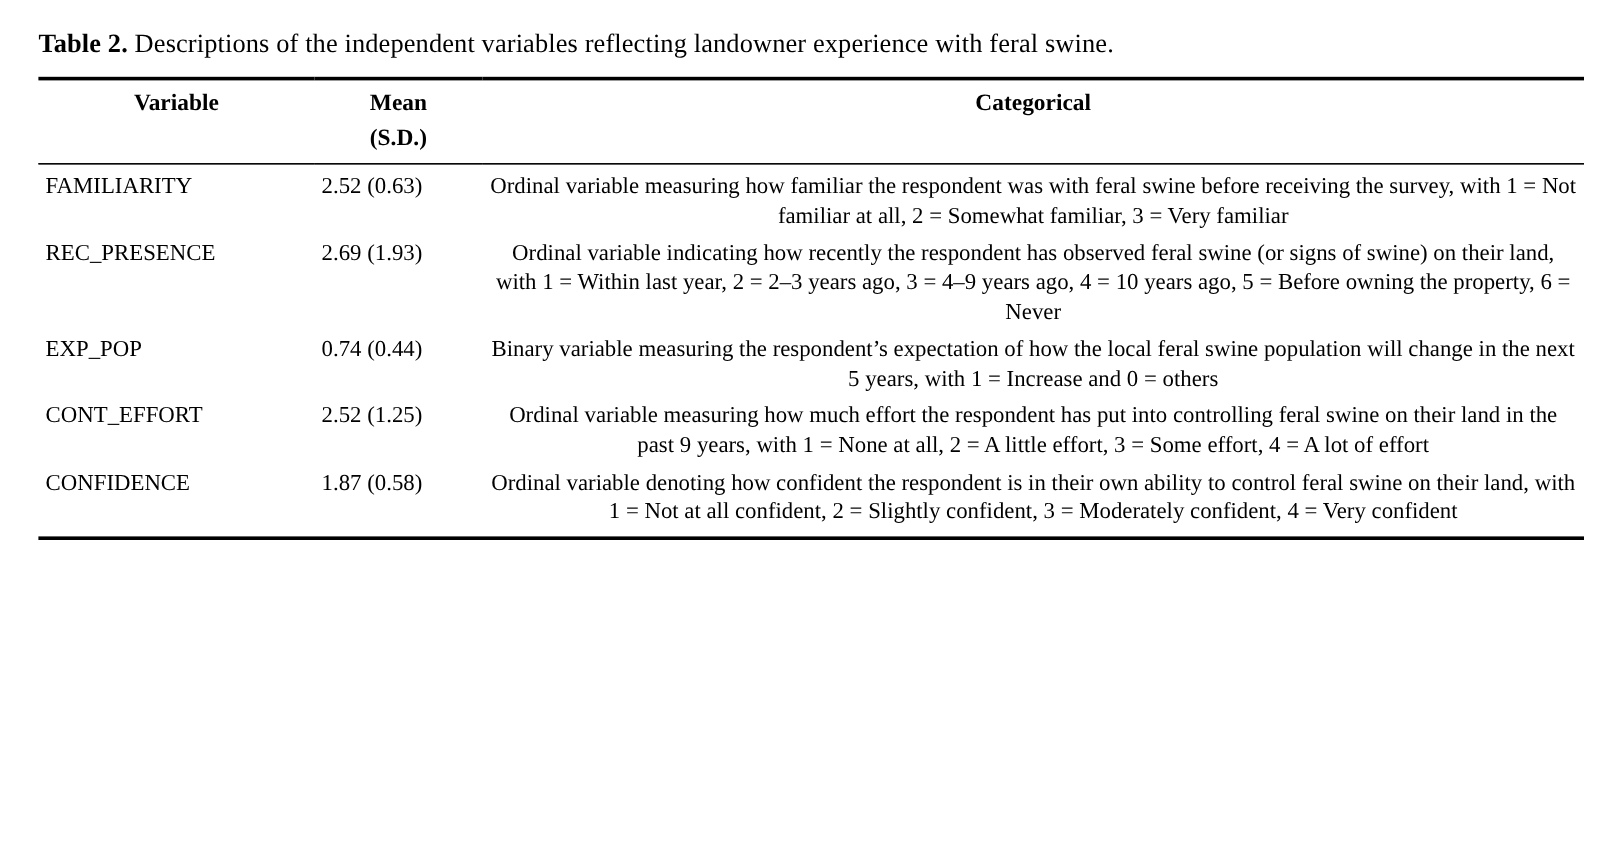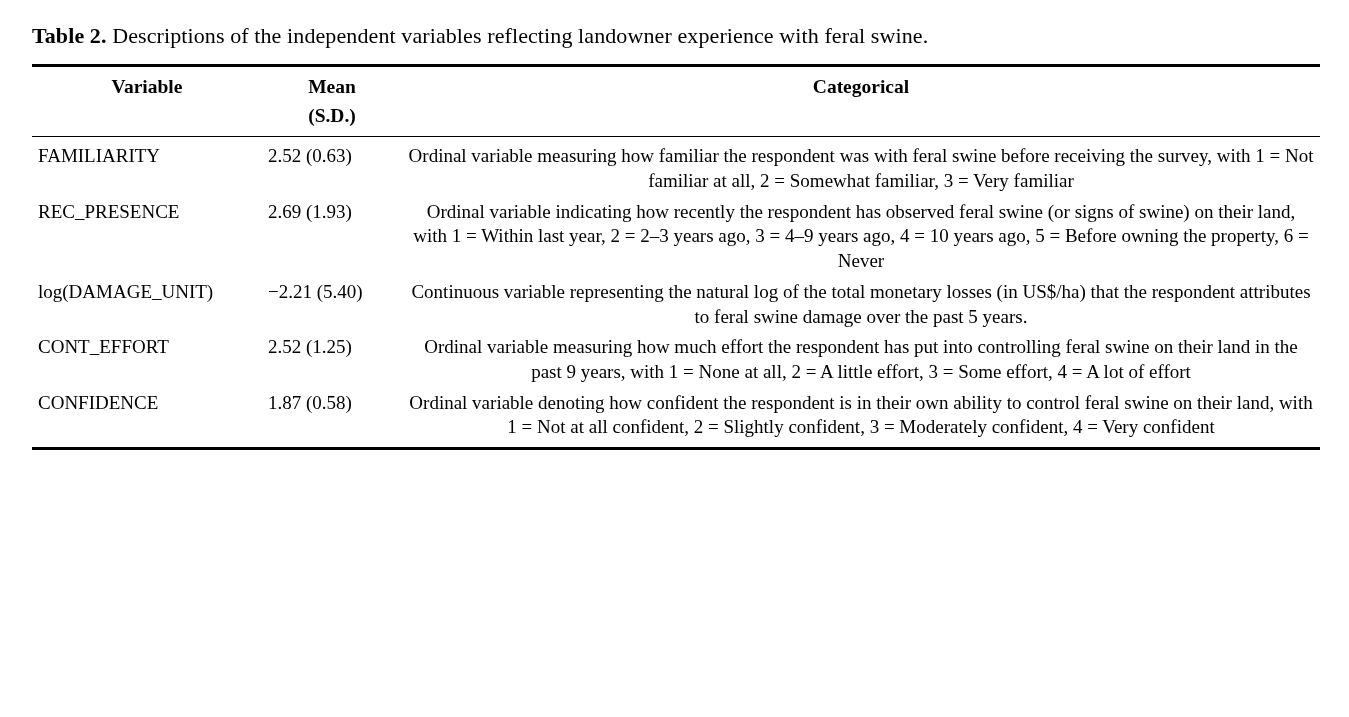--- a/index.html
+++ b/index.html
@@ -111,23 +111,23 @@
         <td class="var">FAMILIARITY</td>
         <td class="mean">2.52 (0.63)</td>
         <td class="desc">Ordinal variable measuring how familiar the respondent was with feral swine before receiving the survey, with 1 = Not familiar at all, 2 = Somewhat familiar, 3 = Very familiar</td>
       </tr>
       <tr>
         <td class="var">REC_PRESENCE</td>
         <td class="mean">2.69 (1.93)</td>
         <td class="desc">Ordinal variable indicating how recently the respondent has observed feral swine (or signs of swine) on their land, with 1 = Within last year, 2 = 2–3 years ago, 3 = 4–9 years ago, 4 = 10 years ago, 5 = Before owning the property, 6 = Never</td>
       </tr>
       <tr>
-        <td class="var">log(DAMAGE_UNIT)</td>
-        <td class="mean">−2.21 (5.40)</td>
-        <td class="desc">Continuous variable representing the natural log of the total monetary losses (in US$/ha) that the respondent attributes to feral swine damage over the past 5 years.</td>
+        <td class="var">EXP_POP</td>
+        <td class="mean">0.74 (0.44)</td>
+        <td class="desc">Binary variable measuring the respondent’s expectation of how the local feral swine population will change in the next 5 years, with 1 = Increase and 0 = others</td>
       </tr>
       <tr>
         <td class="var">CONT_EFFORT</td>
         <td class="mean">2.52 (1.25)</td>
         <td class="desc">Ordinal variable measuring how much effort the respondent has put into controlling feral swine on their land in the past 9 years, with 1 = None at all, 2 = A little effort, 3 = Some effort, 4 = A lot of effort</td>
       </tr>
       <tr>
         <td class="var">CONFIDENCE</td>
         <td class="mean">1.87 (0.58)</td>
         <td class="desc">Ordinal variable denoting how confident the respondent is in their own ability to control feral swine on their land, with 1 = Not at all confident, 2 = Slightly confident, 3 = Moderately confident, 4 = Very confident</td>

